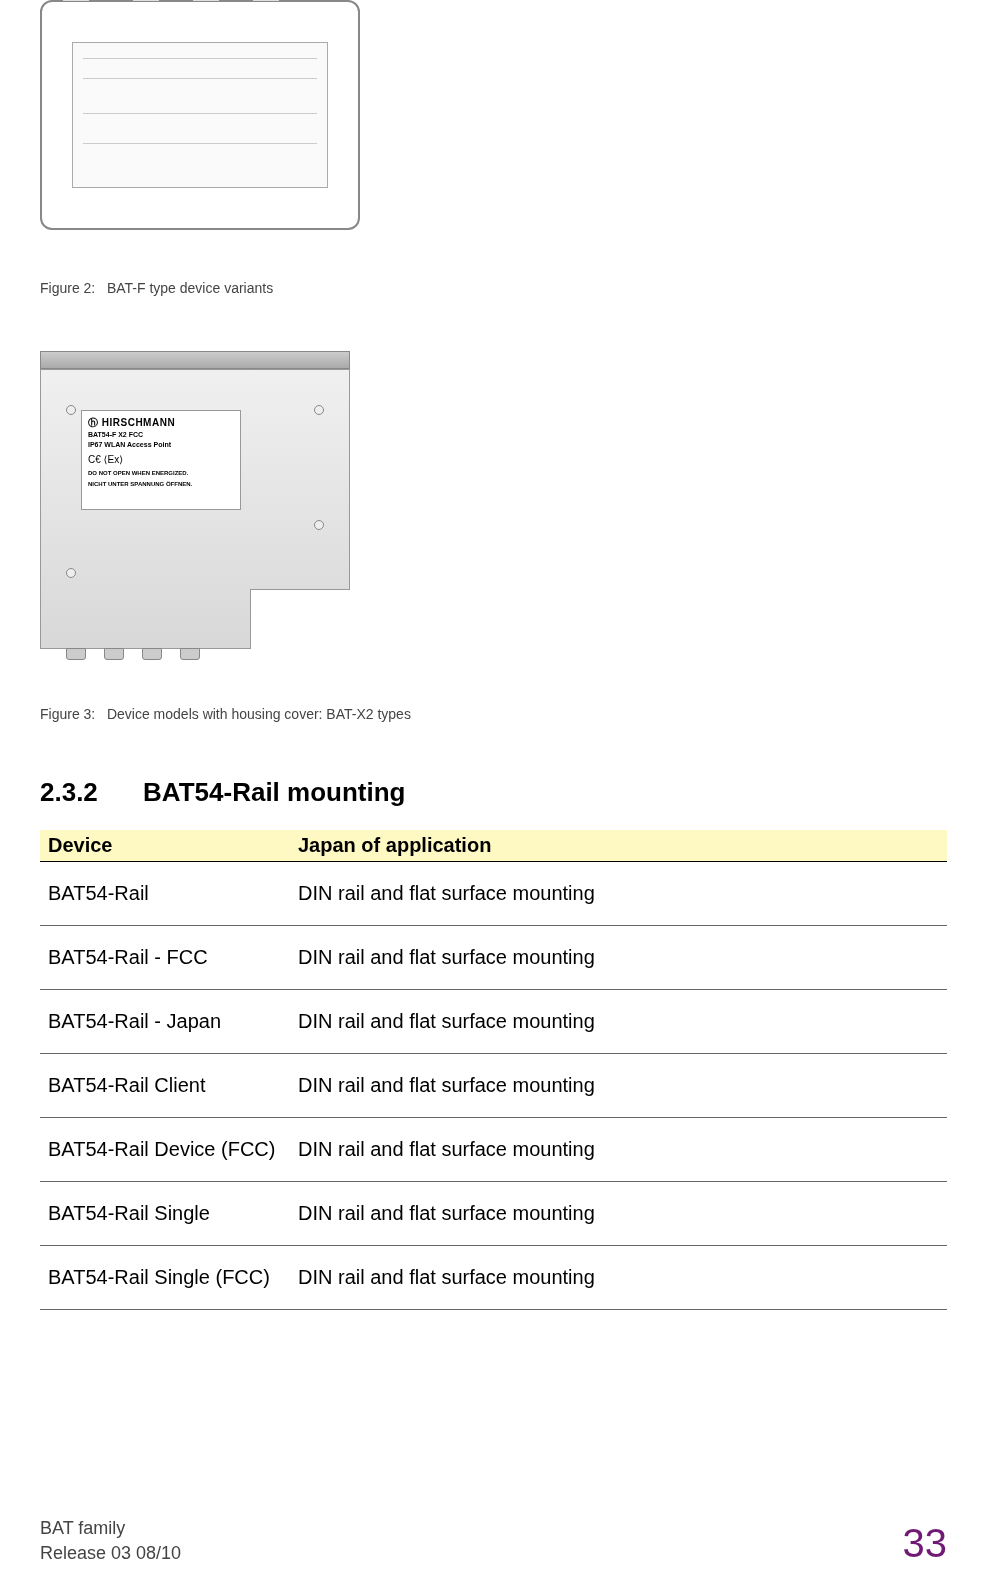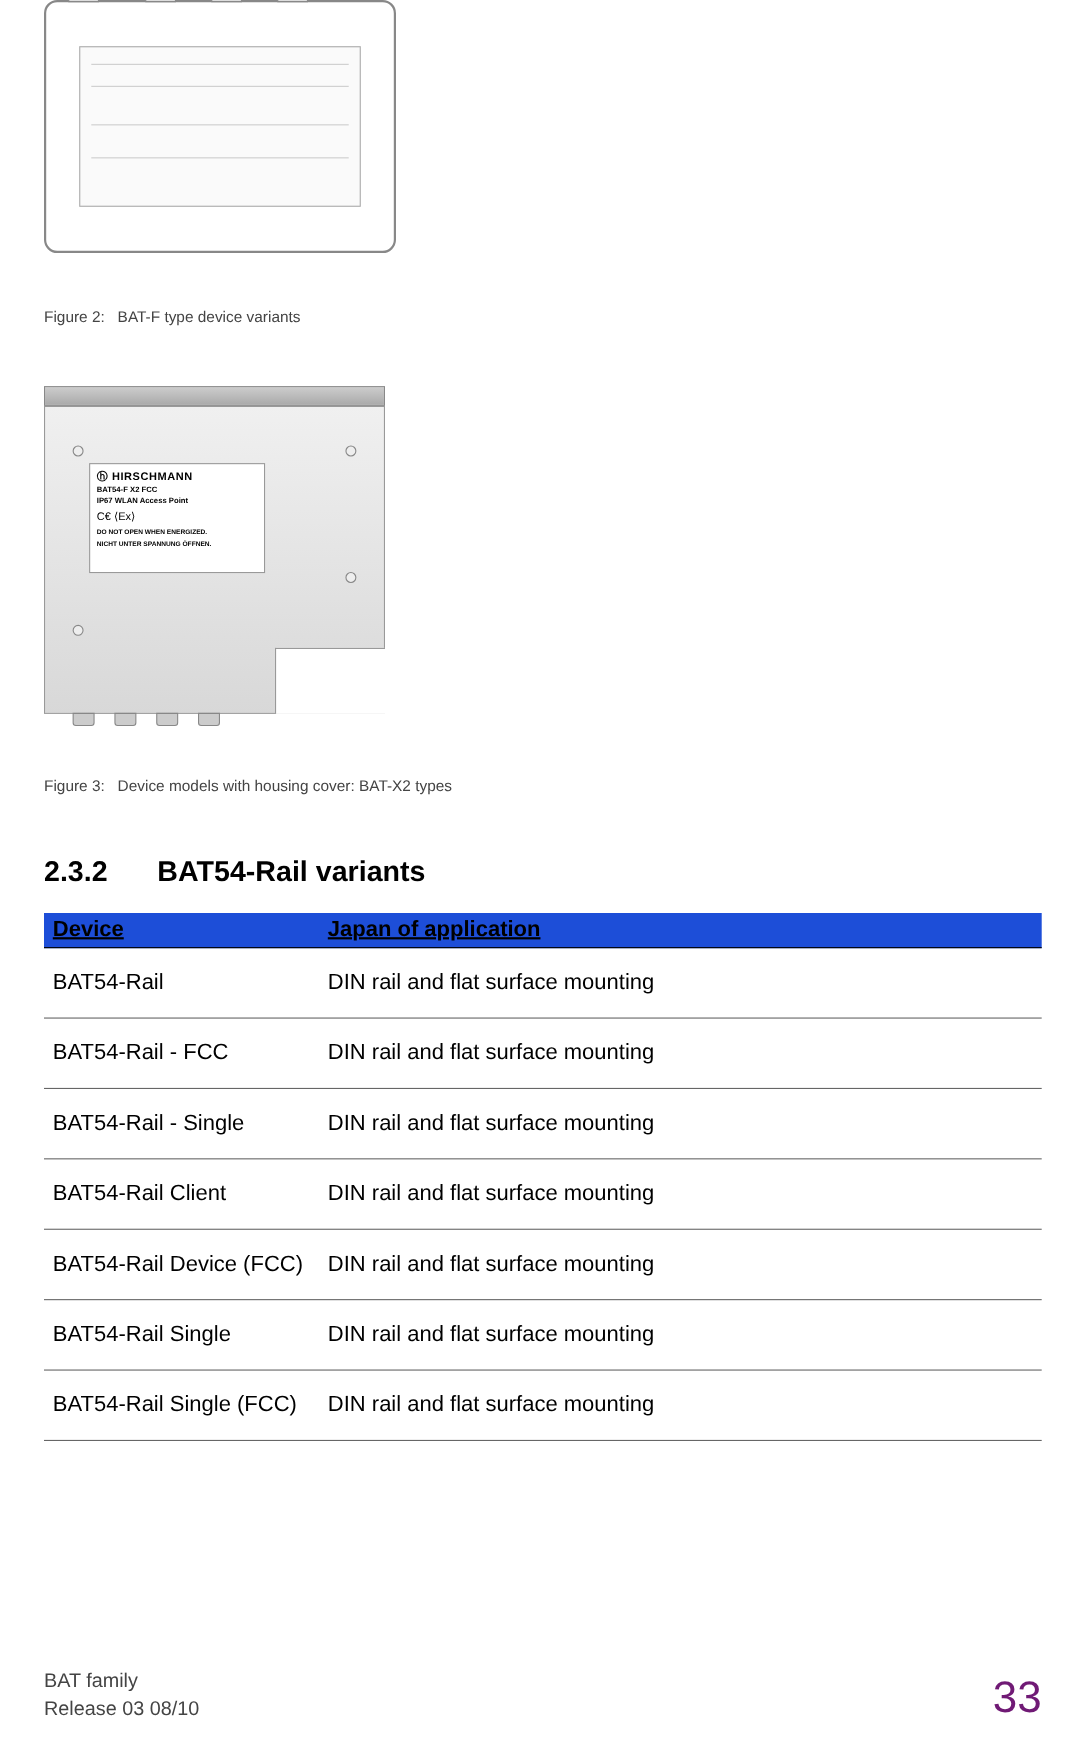--- a/index.html
+++ b/index.html
@@ -80,21 +80,21 @@
       border: 1px solid #999;
     }
     .device-box-2-top {
       width: 310px;
       height: 18px;
       background: linear-gradient(to bottom, #ccc, #aaa);
       border: 1px solid #888;
     }
     .device-label-panel {
       position: absolute;
-      top: 51px;
+      top: 40px;
       left: 40px;
       width: 160px;
       height: 100px;
       background: #fff;
       border: 1px solid #999;
       padding: 6px;
       font-size: 7px;
       line-height: 1.2;
     }
     .label-brand {
@@ -163,22 +163,21 @@
       display: inline-block;
       margin-right: 38px;
       text-align: center;
     }
     .device-table {
       width: 100%;
       border-collapse: collapse;
       font-size: 20px;
     }
     .device-table thead tr {
-      background: #1d4ed8;
-      text-decoration: underline;
+      background: #fef9c3;
     }
     .device-table th {
       text-align: left;
       font-weight: bold;
       padding: 4px 8px;
       border-bottom: 1px solid #000;
     }
     .device-table td {
       padding: 20px 8px;
       border-bottom: 1px solid #666;
@@ -258,41 +257,41 @@
   </div>
 </div>
 
 <div class="figure-caption">
   <span>Figure 3:</span>&nbsp;&nbsp;
   <span>Device models with housing cover: BAT-X2 types</span>
 </div>
 
 <h2 class="section-heading">
   <span class="section-number">2.3.2</span>
-  <span>BAT54-Rail variants</span>
+  <span>BAT54-Rail mounting</span>
 </h2>
 
 <table class="device-table">
   <thead>
     <tr>
       <th>Device</th>
       <th>Japan of application</th>
     </tr>
   </thead>
   <tbody>
     <tr>
       <td>BAT54-Rail</td>
       <td>DIN rail and flat surface mounting</td>
     </tr>
     <tr>
       <td>BAT54-Rail - FCC</td>
       <td>DIN rail and flat surface mounting</td>
     </tr>
     <tr>
-      <td>BAT54-Rail - Single</td>
+      <td>BAT54-Rail - Japan</td>
       <td>DIN rail and flat surface mounting</td>
     </tr>
     <tr>
       <td>BAT54-Rail Client</td>
       <td>DIN rail and flat surface mounting</td>
     </tr>
     <tr>
       <td>BAT54-Rail Device (FCC)</td>
       <td>DIN rail and flat surface mounting</td>
     </tr>

